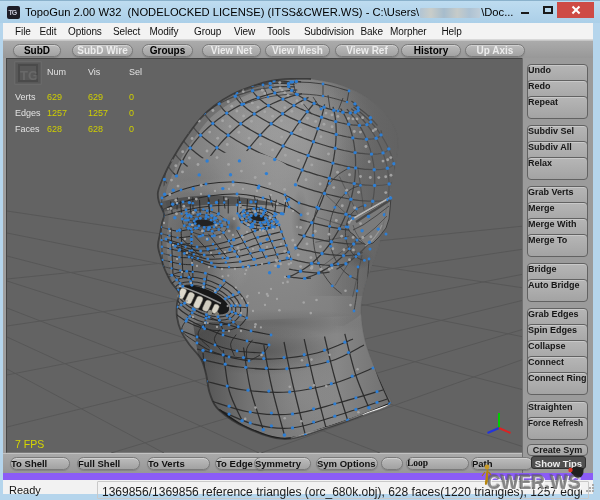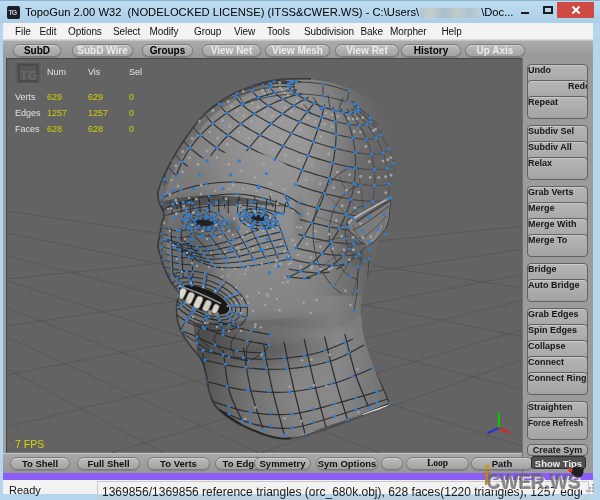--- a/index.html
+++ b/index.html
@@ -33,21 +33,21 @@
   border:1px solid #454545; border-right-color:#7a7a7a; border-bottom-color:#7a7a7a; }
 .rpanel { position:absolute; left:522px; top:58px; width:71px; height:415px; background:#9b9b9b;
   border-left:1px solid #6f6f6f; }
 .rbtn { position:absolute; left:5px; width:61px; height:23px; white-space:nowrap; overflow:hidden; border:1px solid #626262; border-radius:4px;
   background:linear-gradient(#b6b6b6,#a3a3a3); font-size:9px; font-weight:bold; color:#161616;
   text-align:left; line-height:11px; box-shadow:inset 0 1px 0 #c9c9c9; }
 .btoolbar { position:absolute; left:3px; top:453px; width:519px; height:20px;
   background:linear-gradient(#a9a9a9,#979797); border-top:1px solid #c2c2c2; }
 .bpill { position:absolute; top:3px; height:13px; border:1px solid #7a7a7a; border-radius:7px;
   background:linear-gradient(#bcbcbc,#a2a2a2); font-size:9.5px; font-weight:bold; color:#111; white-space:nowrap; overflow:hidden;
-  text-align:center; line-height:11px; box-shadow:inset 0 1px 0 rgba(255,255,255,.3), 0 1px 1px rgba(0,0,0,.15); }
+  line-height:11px; box-shadow:inset 0 1px 0 rgba(255,255,255,.3), 0 1px 1px rgba(0,0,0,.15); }
 .createsym { position:absolute; left:527px; top:444px; width:61px; height:12px; border:1px solid #626262;
   border-radius:4px; background:linear-gradient(#b6b6b6,#a3a3a3); font-size:9px; font-weight:bold;
   color:#161616; text-align:center; line-height:10px; }
 .showtips { position:absolute; left:531px; top:456px; width:55px; height:13px; background:#505050;
   border:1px solid #303030; border-radius:3px; color:#ededed; font-size:9.5px; font-weight:bold;
   text-align:center; line-height:13px; }
 .statusbar { position:absolute; left:3px; top:473px; width:590px; height:21px; background:#f2f2f2;
   border-top:7px solid #8b5cf6; }
 .statusbar .ready { position:absolute; left:6px; top:4px; font-size:11px; color:#111; }
 .statusbar .groove { position:absolute; left:94px; top:1px; width:492px; height:18px;
@@ -1247,21 +1247,21 @@
 <g stroke-width="2">
 <line x1="498" y1="412" x2="498" y2="427" stroke="#00cc00"></line>
 <line x1="498" y1="427" x2="486.5" y2="432" stroke="#2233dd"></line>
 <line x1="498" y1="427" x2="509.5" y2="432" stroke="#dd2222"></line>
 </g>
 </g>
 </svg>
 </div>
 <div class="rpanel"></div>
 <div class="rbtn" style="left:527px;top:64px;position:absolute;">Undo</div>
-<div class="rbtn" style="left:527px;top:80px;position:absolute;padding-left:40px;">Redo</div>
+<div class="rbtn" style="left:527px;top:80px;position:absolute;">Redo</div>
 <div class="rbtn" style="left:527px;top:96px;position:absolute;">Repeat</div>
 <div class="rbtn" style="left:527px;top:125px;position:absolute;">Subdiv Sel</div>
 <div class="rbtn" style="left:527px;top:141px;position:absolute;">Subdiv All</div>
 <div class="rbtn" style="left:527px;top:157px;position:absolute;">Relax</div>
 <div class="rbtn" style="left:527px;top:186px;position:absolute;">Grab Verts</div>
 <div class="rbtn" style="left:527px;top:202px;position:absolute;">Merge</div>
 <div class="rbtn" style="left:527px;top:218px;position:absolute;">Merge With</div>
 <div class="rbtn" style="left:527px;top:234px;position:absolute;">Merge To</div>
 <div class="rbtn" style="left:527px;top:263px;position:absolute;">Bridge</div>
 <div class="rbtn" style="left:527px;top:279px;position:absolute;">Auto Bridge</div>

